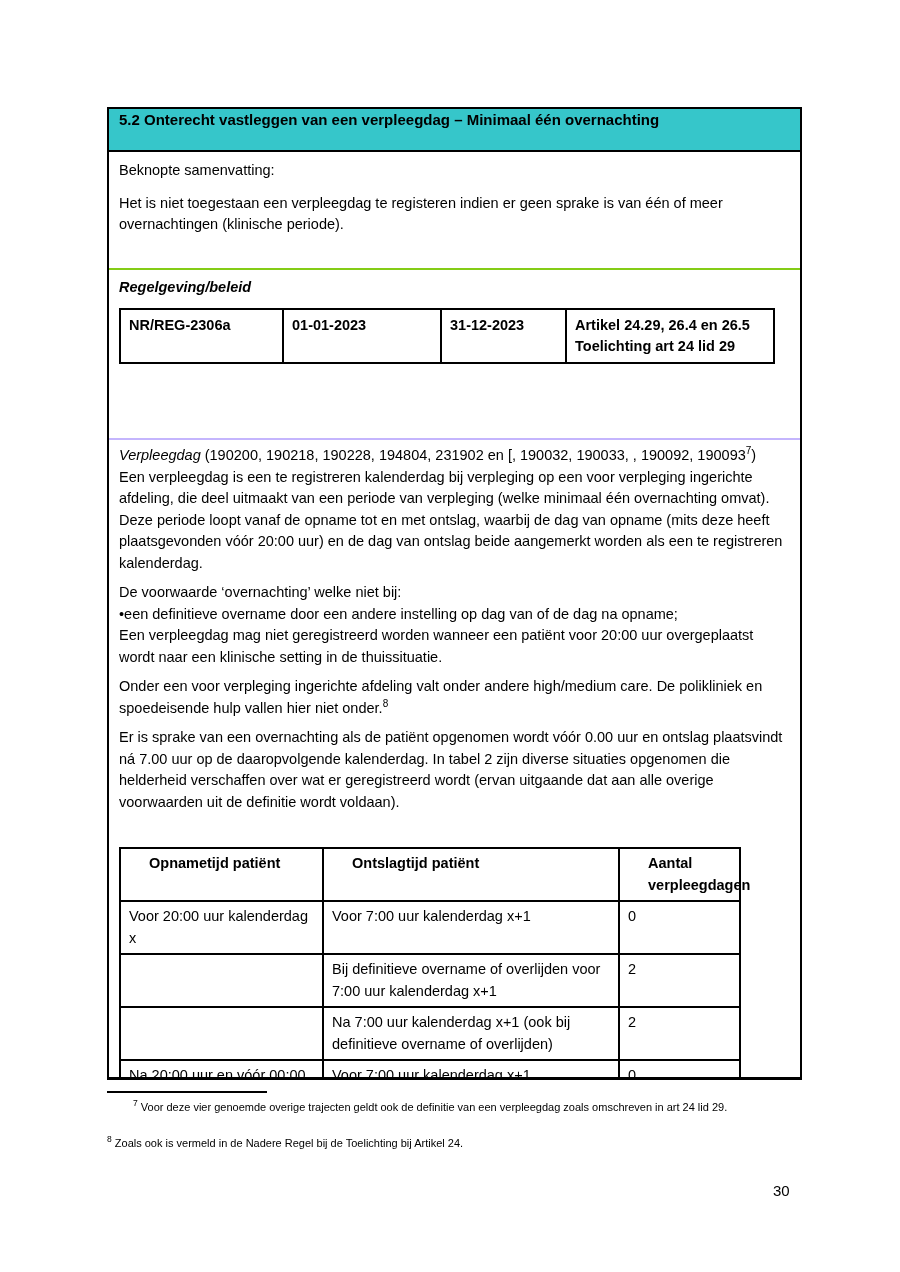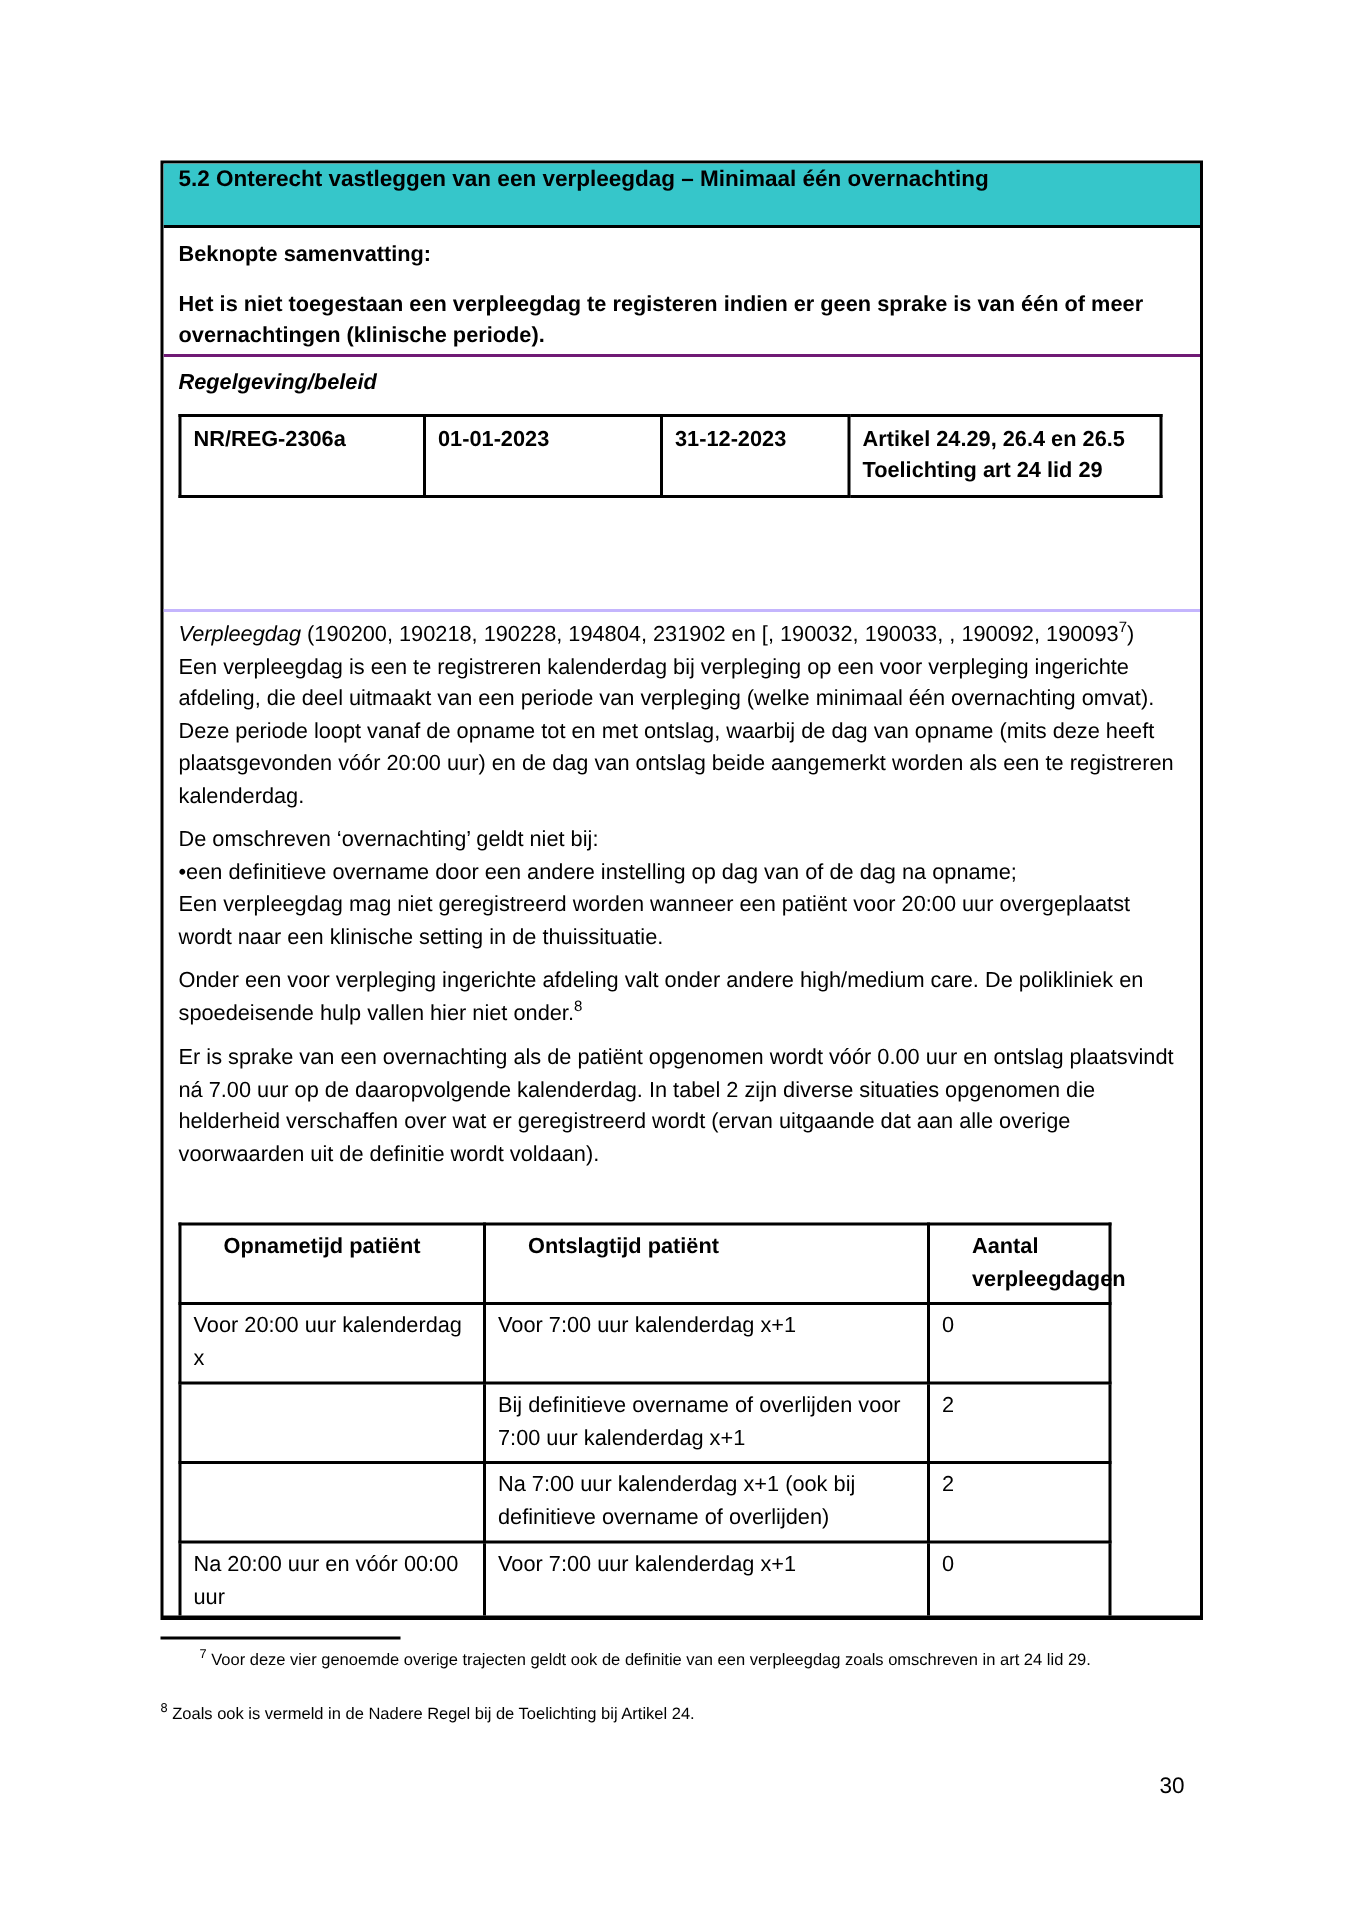--- a/index.html
+++ b/index.html
@@ -18,21 +18,21 @@
   }
 
   
   .title-band {
     height: 43px; border-bottom: 2px solid #000;
     display: flex; align-items: flex-start; padding: 0 10px;
     font-weight: bold; font-size: 15px;
   }
 
   
-  .summary-sec { height: 86px; border-bottom: 2px solid #701a75; padding: 8px 10px 0; font-weight: bold; }
+  .summary-sec { height: 118px; border-bottom: 2px solid #84cc16; padding: 8px 10px 0; }
   .summary-sec .label { margin-bottom: 11px; }
 
   
   .reg-sec { height: 170px; border-bottom: 2px solid #c4b5fd; padding: 7px 10px 0; }
   .reg-label { font-style: italic; font-weight: bold; margin-bottom: 9px; }
   table { border-collapse: collapse; }
   .reg-table { margin-left: 0px; width: 654px; table-layout: fixed; }
   .reg-table td {
     border: 2px solid #000; vertical-align: top;
     padding: 5px 8px; font-weight: bold; font-size: 14.5px; line-height: 21px;
@@ -109,21 +109,21 @@
     </div>
 
     <div class="main-sec">
 
       <div class="para">
         <span class="lead-term">Verpleegdag</span><span> (190200, 190218, 190228, 194804, 231902 en [, 190032, 190033, , 190092, 190093</span><sup>7</sup><span>)</span>
         <div>Een verpleegdag is een te registreren kalenderdag bij verpleging op een voor verpleging ingerichte afdeling, die deel uitmaakt van een periode van verpleging (welke minimaal één overnachting omvat). Deze periode loopt vanaf de opname tot en met ontslag, waarbij de dag van opname (mits deze heeft plaatsgevonden vóór 20:00 uur) en de dag van ontslag beide aangemerkt worden als een te registreren kalenderdag.</div>
       </div>
 
       <div class="para">
-        <div>De omschreven ‘overnachting’ geldt niet bij:</div>
+        <div>De voorwaarde ‘overnachting’ welke niet bij:</div>
         <div class="bullet">een definitieve overname door een andere instelling op dag van of de dag na opname;</div>
         <div>Een verpleegdag mag niet geregistreerd worden wanneer een patiënt voor 20:00 uur overgeplaatst wordt naar een klinische setting in de thuissituatie.</div>
       </div>
 
       <div class="para">
         <span>Onder een voor verpleging ingerichte afdeling valt onder andere high/medium care. De polikliniek en spoedeisende hulp vallen hier niet onder.</span><sup>8</sup>
       </div>
 
       <div class="para">
         <span>Er is sprake van een overnachting als de patiënt opgenomen wordt vóór 0.00 uur en ontslag plaatsvindt ná 7.00 uur op de daaropvolgende kalenderdag. In tabel 2 zijn diverse situaties opgenomen die helderheid verschaffen over wat er geregistreerd wordt (ervan uitgaande dat aan alle overige voorwaarden uit de definitie wordt voldaan).</span>

